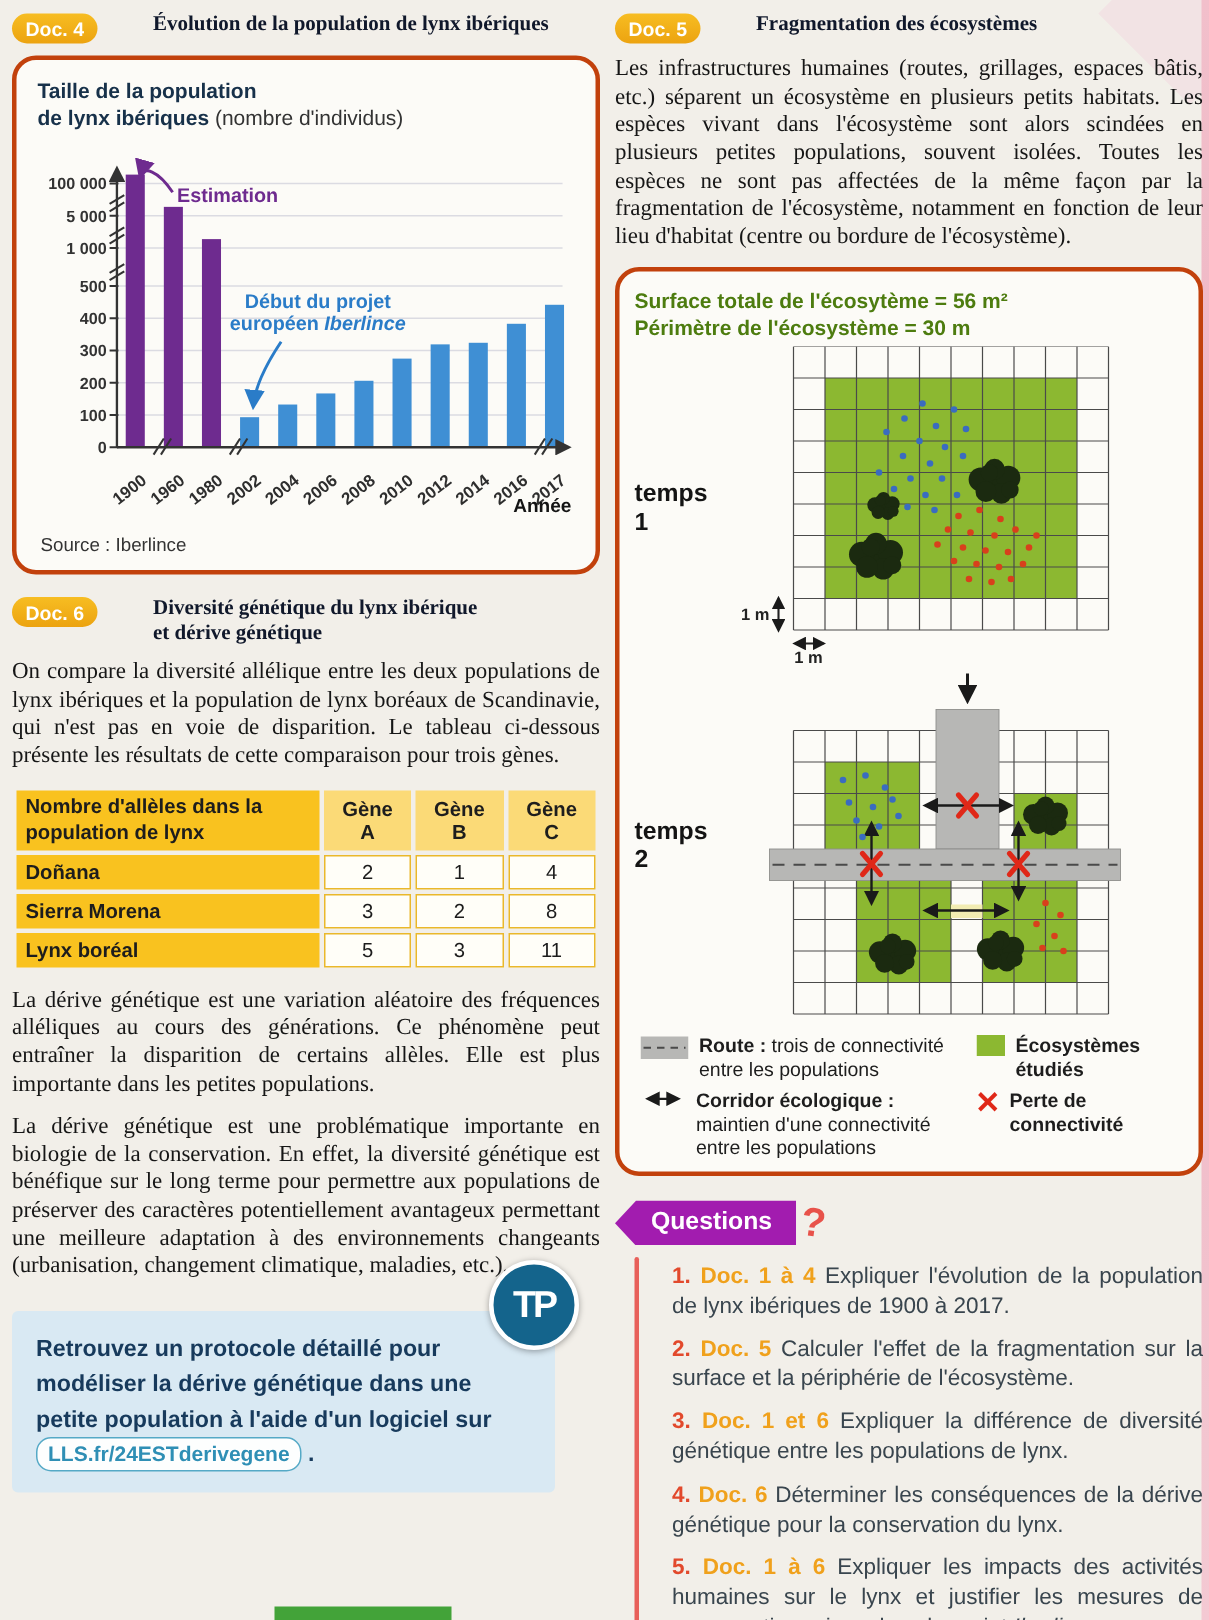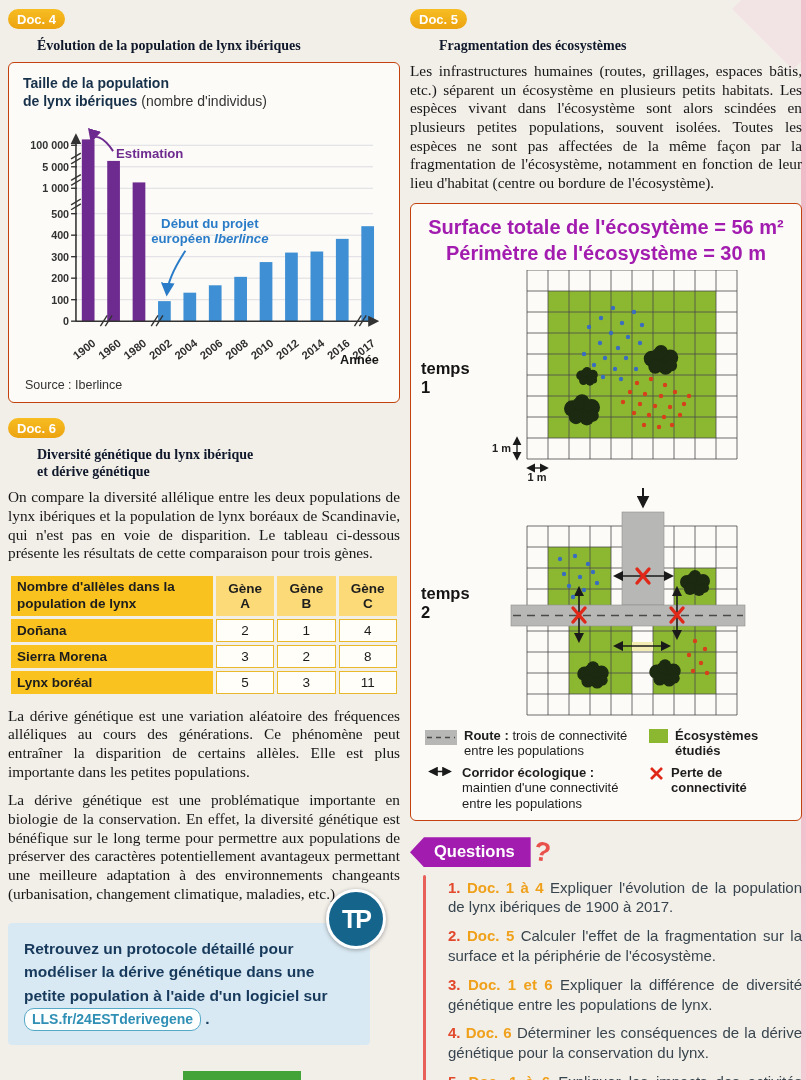--- a/index.html
+++ b/index.html
@@ -7,26 +7,26 @@
         font-family:"Liberation Sans",sans-serif;color:#1c1c1c;}
   .deco-diamond{position:absolute;right:-30px;top:-34px;width:86px;height:86px;background:#f3d9e0;
         transform:rotate(45deg);opacity:.55;}
   .edge-strip{position:absolute;right:0;top:0;width:5px;height:100%;
         background:linear-gradient(180deg,#f2bfcb,#eeb3c2 40%,#f4c9d3);}
   .bottom-green{position:absolute;left:183px;bottom:0;width:118px;height:9px;background:#43a339;}
 
   .col-left{position:absolute;left:8px;top:6px;width:392px;}
   .col-right{position:absolute;left:410px;top:6px;width:392px;}
 
-  .doc-header{display:flex;align-items:flex-start;gap:8px;margin:2px 0 8px 0;flex-direction:column;}
+  .doc-header{display:flex;align-items:flex-start;gap:8px;margin:2px 0 8px 0;}
   .doc-badge{flex:none;background:linear-gradient(180deg,#f7bd22,#eca310);color:#fff;font-weight:bold;
         font-size:13px;padding:2.5px 9px;border-radius:11px;margin-top:1px;white-space:nowrap;}
   .doc-title{font-family:"Liberation Serif",serif;font-weight:bold;font-size:14px;color:#10182b;line-height:1.22;margin-left:29px;}
 
-  .card{background:#fcfbf7;border:1px solid #c2410c;border-radius:6px;}
+  .card{background:#fcfbf7;border:3px solid #c2410c;border-radius:16px;}
 
   .chart-card{padding:10px 10px 6px 12px;margin-bottom:14px;}
   .chart-title{font-size:14px;font-weight:bold;color:#17314a;line-height:1.25;margin:2px 0 4px 2px;}
   .chart-title .norm{font-weight:normal;color:#333;}
   .chart-source{font-size:12.5px;color:#333;margin:2px 0 4px 4px;}
 
   .ylab{font:600 11px "Liberation Sans",sans-serif;fill:#333;}
   .xlab{font:700 11.5px "Liberation Sans",sans-serif;fill:#2e2e2e;}
   .annP{font:700 13.5px "Liberation Sans",sans-serif;fill:#6e2b8f;}
   .annB{font:700 13.5px "Liberation Sans",sans-serif;fill:#2a7cc8;}
@@ -50,21 +50,21 @@
         font-size:15.5px;font-weight:bold;color:#173a5c;line-height:1.5;width:330px;}
   .lls-chip{display:inline-block;border:1.5px solid #55a9c6;border-radius:10px;padding:0 7px;
         color:#2f8fb5;background:#fdfefe;font-size:14px;font-weight:bold;}
   .tp-circle{position:absolute;right:14px;top:-34px;width:54px;height:54px;border-radius:50%;
         background:#14648c;border:3px solid #fff;box-shadow:0 1px 4px rgba(0,0,0,.35);
         display:flex;align-items:center;justify-content:center;color:#fff;font-weight:800;
         font-size:25px;letter-spacing:-2px;}
 
   
   .diagram-card{padding:8px 10px 8px 10px;margin-bottom:16px;}
-  .surface-lines{text-align:center;font-size:20px;font-weight:bold;color:#a21caf;line-height:1.3;margin:2px 0 4px 0;}
+  .surface-lines{font-size:14px;font-weight:bold;color:#4d7c0f;line-height:1.3;margin:2px 0 4px 0;}
   .gridrow{display:flex;align-items:center;}
   .tlabel{flex:none;width:62px;font-size:16.5px;font-weight:bold;color:#141414;}
   .legend{display:grid;grid-template-columns:218px 1fr;gap:6px 6px;margin:8px 0 0 4px;font-size:13px;line-height:1.2;}
   .leg-item{display:flex;gap:7px;align-items:flex-start;color:#1d1d1d;}
   .leg-item b{font-weight:bold;}
   .leg-sym{flex:none;margin-top:1px;}
 
   
   .q-section{position:relative;margin-top:14px;padding-left:0;}
   .q-badge-row{display:flex;align-items:center;margin-bottom:10px;}

